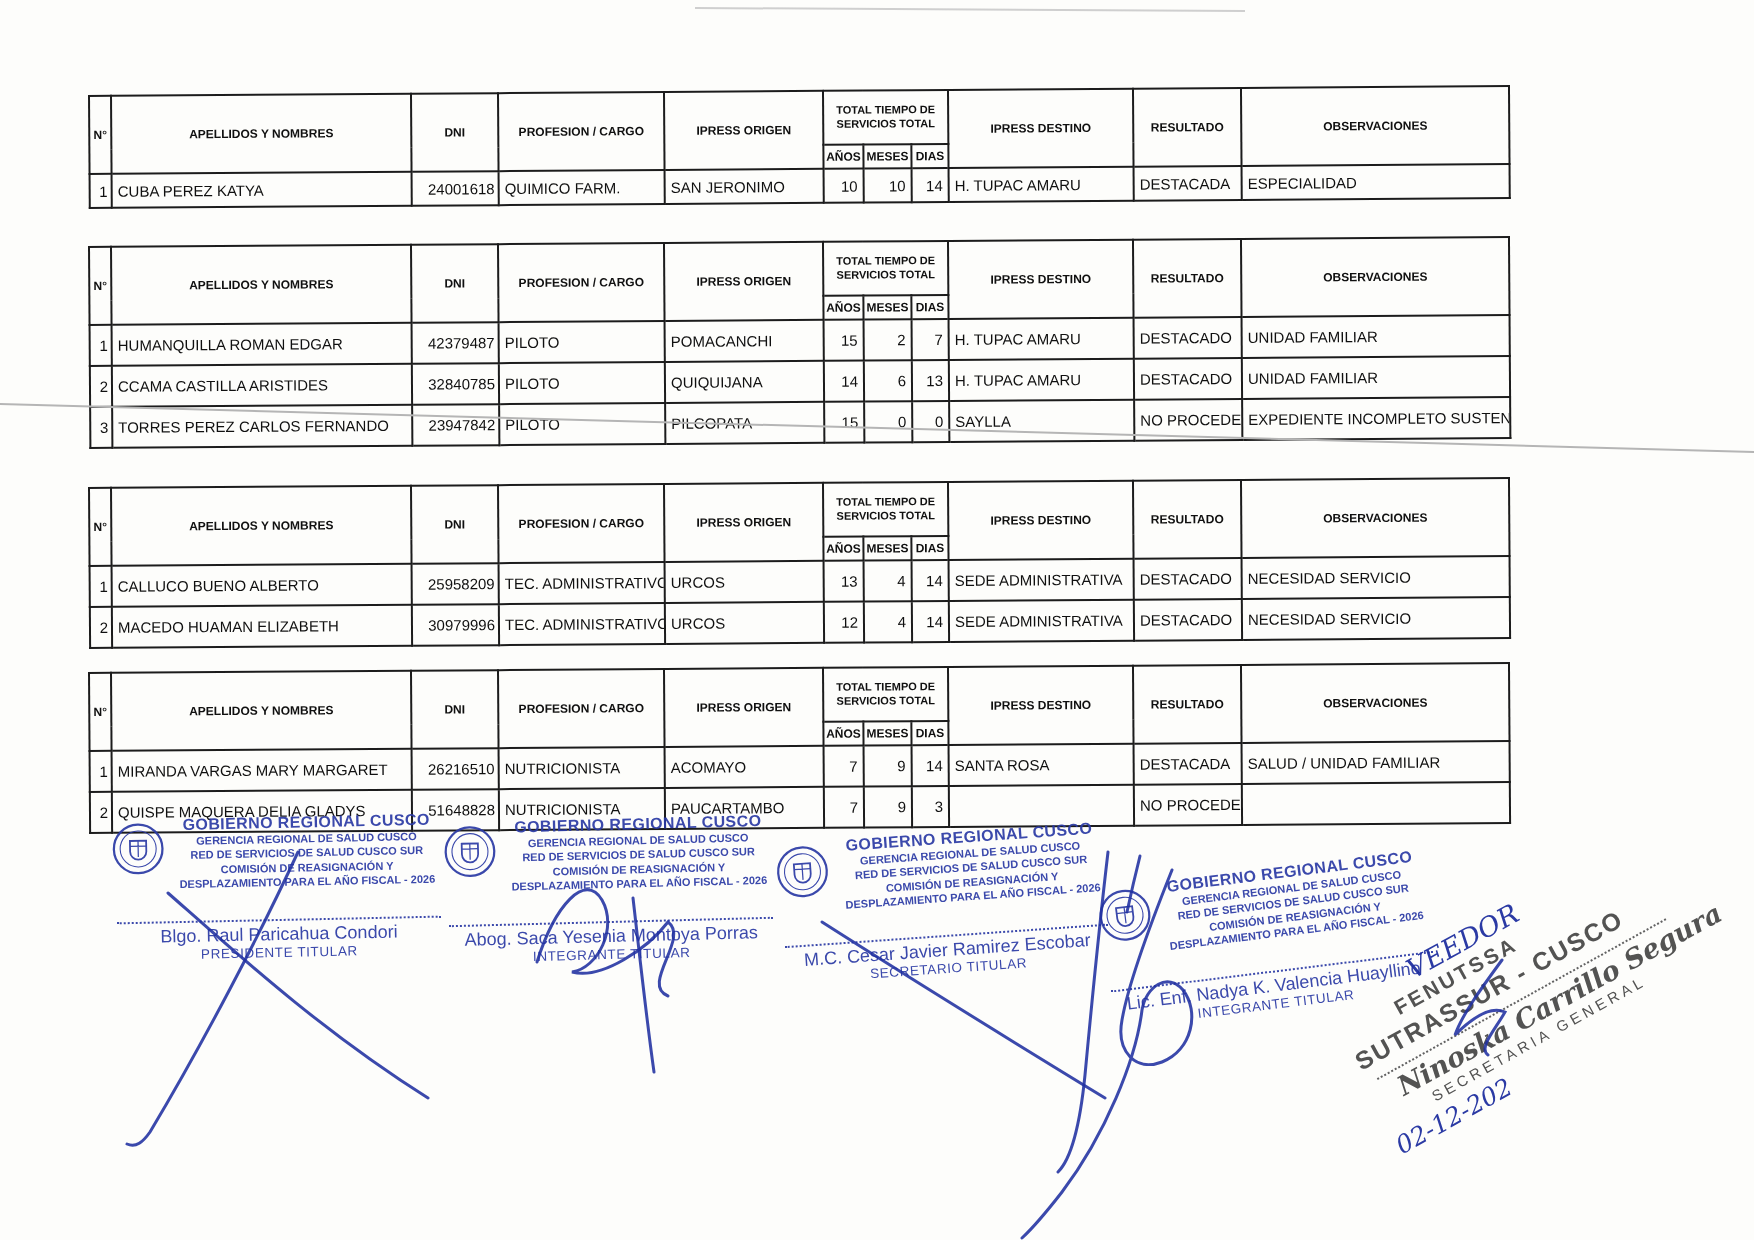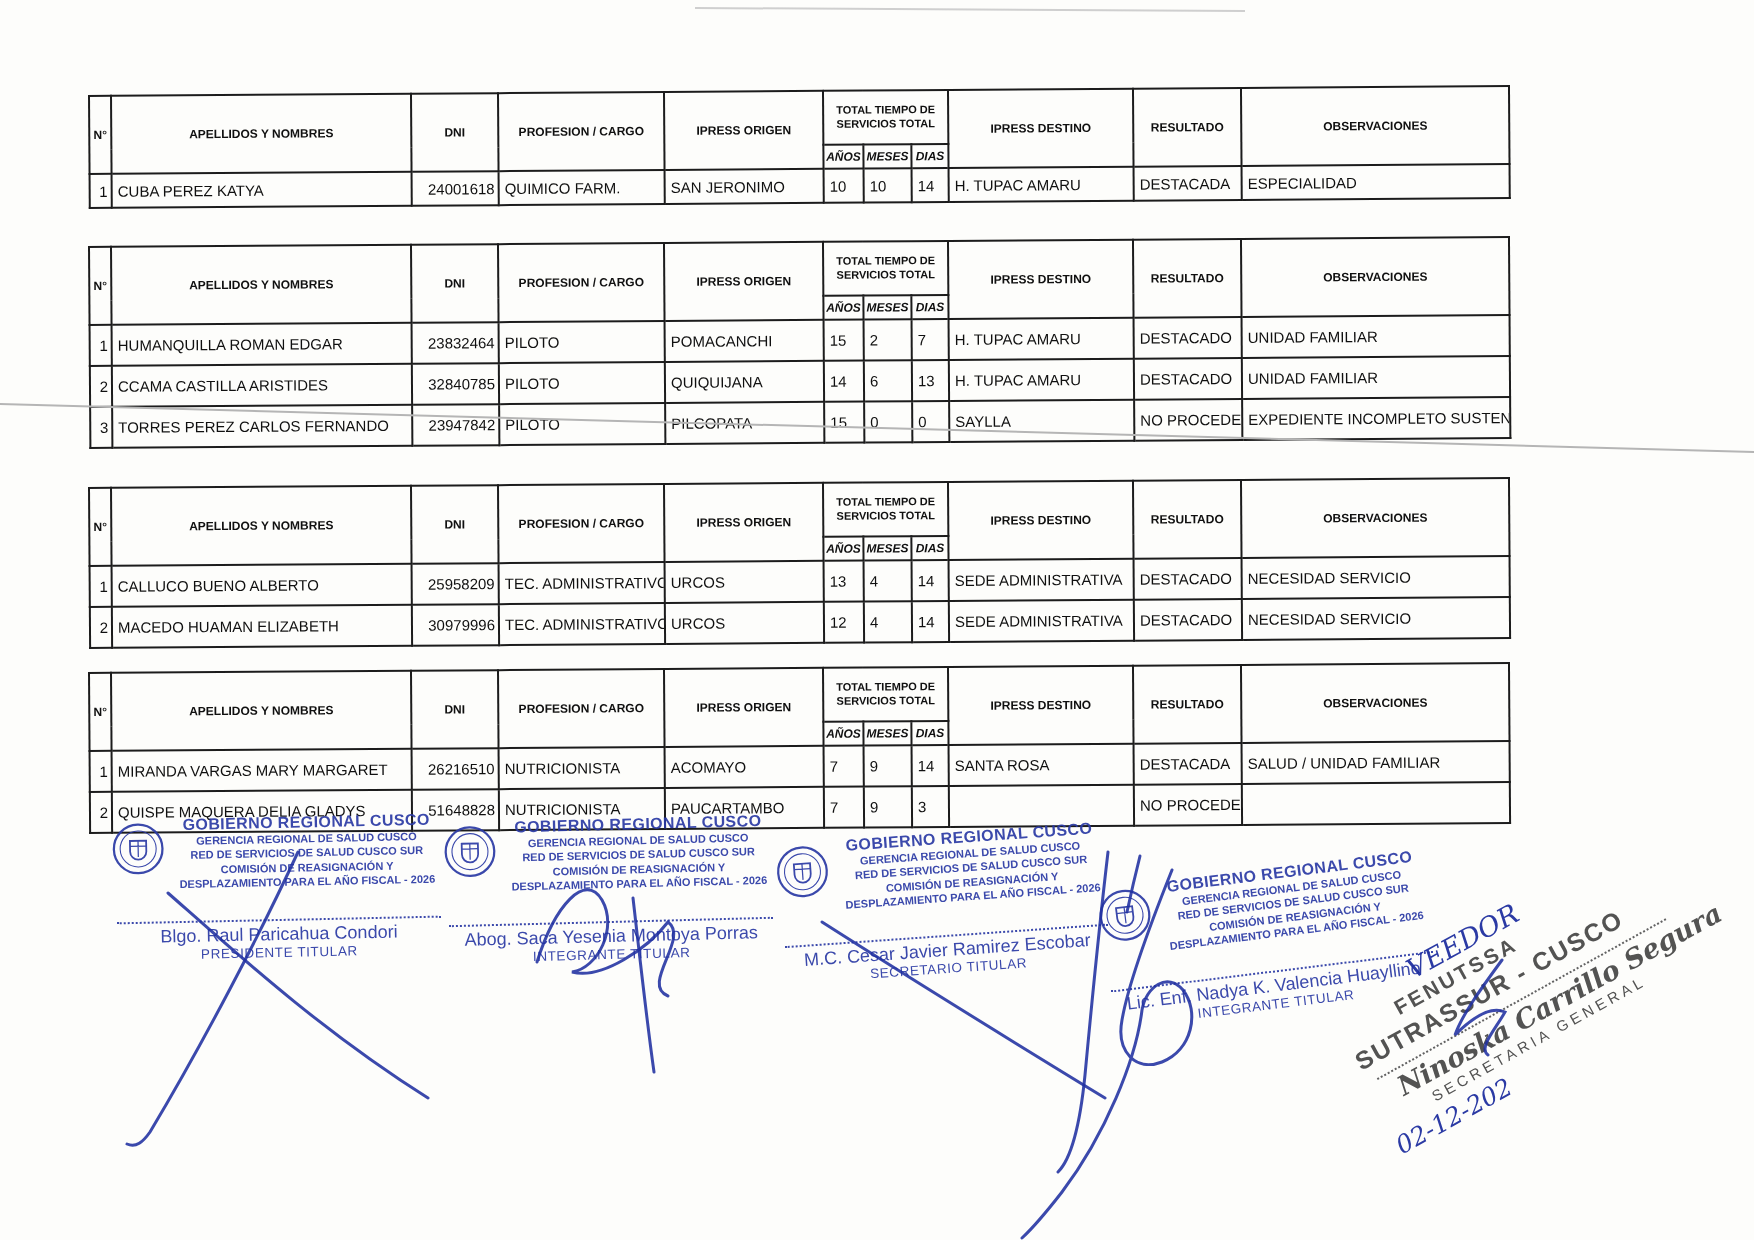--- a/index.html
+++ b/index.html
@@ -15,27 +15,27 @@
     transform-origin:0 0; transform:rotate(-0.4deg);
     background:transparent;
   }
   .doc-table th, .doc-table td { border:2px solid #1c1c1c; }
   .doc-table th {
     font-size:12px; font-weight:bold; text-align:center;
     padding:2px 3px; line-height:1.25; color:#101010;
   }
   .doc-table .mainrow th { height:50px; }
   .doc-table th.tiempo { font-size:11px; padding:1px 2px; }
-  .doc-table .subrow th { height:20px; font-size:12px; padding:1px;font-style:italic; }
+  .doc-table .subrow th { height:20px; font-size:12px; padding:1px; }
   .doc-table td {
     font-size:15px; padding:2px 5px; vertical-align:middle;
     white-space:nowrap; overflow:hidden; color:#101010;
   }
   .doc-table td.num { text-align:right; padding-right:3px; }
-  .doc-table td.ctr { text-align:left; }
+  .doc-table td.ctr { text-align:right; }
   .t1 tbody td { height:28px; }
   .t2 tbody td, .t3 tbody td, .t4 tbody td { height:35px; }
 
   
   .stamp {
     position:absolute; width:332px; color:#2b3aa5; text-align:center;
     opacity:.92;
   }
   .stamp-head { display:flex; align-items:flex-start; gap:5px; text-align:center; }
   .crest { width:54px; height:54px; flex:0 0 auto; margin-top:5px; color:#2b3aa5; }
@@ -154,21 +154,21 @@
       <tr class="subrow">
         <th>AÑOS</th>
         <th>MESES</th>
         <th>DIAS</th>
       </tr>
     </thead>
     <tbody>
       <tr>
         <td class="num">1</td>
         <td>HUMANQUILLA ROMAN EDGAR</td>
-        <td class="num">23832464</td>
+        <td class="num">42379487</td>
         <td>PILOTO</td>
         <td>POMACANCHI</td>
         <td class="ctr">15</td>
         <td class="ctr">2</td>
         <td class="ctr">7</td>
         <td>H. TUPAC AMARU</td>
         <td>DESTACADO</td>
         <td>UNIDAD FAMILIAR</td>
       </tr>
       <tr>

